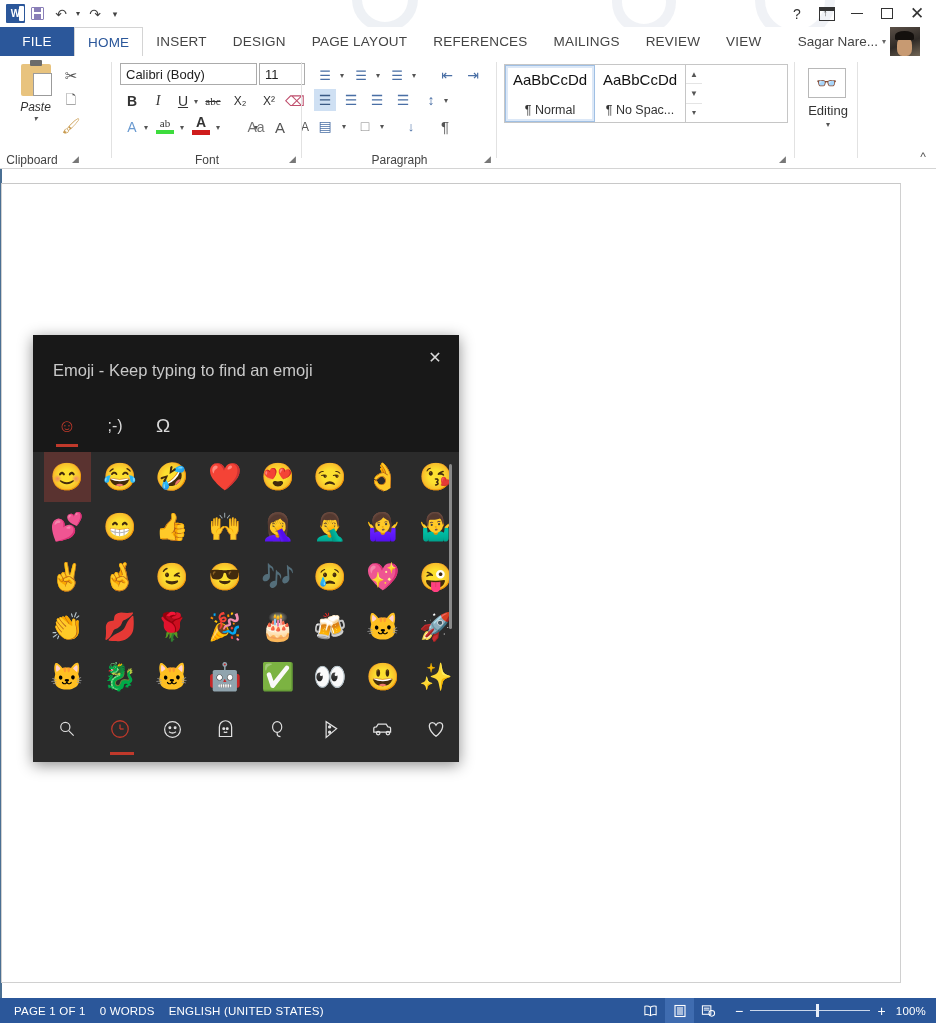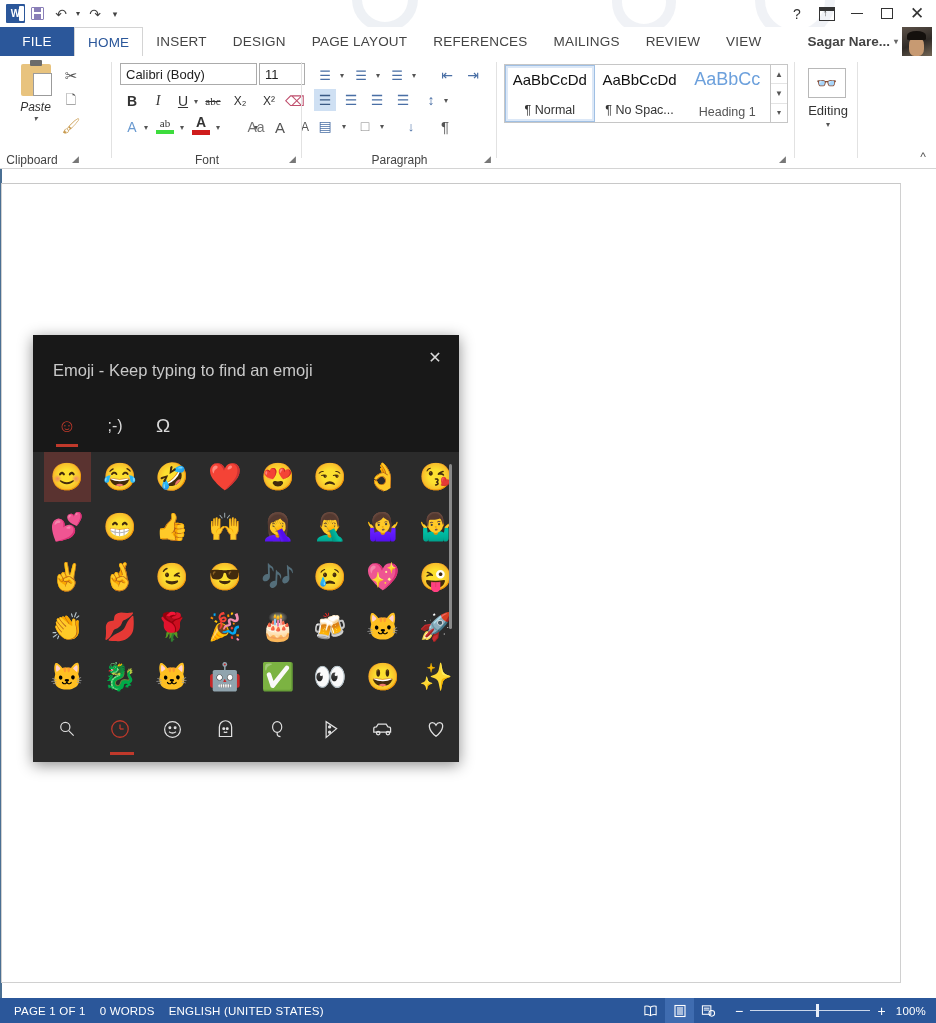--- a/index.html
+++ b/index.html
@@ -62,21 +62,21 @@
   .tab-file {
     background:#2b579a; color:#fff; height:29px; width:74px;
     display:flex;align-items:center;justify-content:center; letter-spacing:.3px;
   }
   .tab {
     height:29px; padding:0 13px; display:flex; align-items:center;
     color:#444; letter-spacing:.2px;
   }
   .tab.active { color:#2b579a; background:#fff; border:1px solid #d4d4d4; border-bottom:none;
     height:29px; }
-  .acct { margin-left:auto; display:flex; align-items:center; gap:4px; padding-right:4px; color:#444;font-weight:bold;}
+  .acct { margin-left:auto; display:flex; align-items:center; gap:4px; padding-right:16px; color:#444;}
   .acct-caret{font-size:8px;color:#666;}
   .avatar {
     width:30px;height:29px;background:linear-gradient(160deg,#5c5148 0%,#2f2a26 55%,#726656 100%);
     position:relative; overflow:hidden;
   }
   .avatar::before{
     content:""; position:absolute; left:7px; top:9px; width:15px; height:20px;
     background:#c79a72; border-radius:45% 45% 35% 35%;
   }
   .avatar::after{
@@ -335,24 +335,20 @@
     <div class="rgroup" style="left:497px;width:298px;">
       <div class="styles-box" style="left:7px;top:8px;width:284px;height:59px;">
         <div class="style-cell sel">
           <span class="style-prev">AaBbCcDd</span>
           <span class="style-name">¶ Normal</span>
         </div>
         <div class="style-cell">
           <span class="style-prev">AaBbCcDd</span>
           <span class="style-name">¶ No Spac...</span>
         </div>
-        <div class="style-cell" style="width:86px;">
-          <span class="style-prev" style="font-size:18px;color:#6ca0dc;">AaBbCc</span>
-          <span class="style-name" style="color:#555;">Heading 1</span>
-        </div>
         <div class="gallery-scroll">
           <div class="gsb">▲</div>
           <div class="gsb">▼</div>
           <div class="gsb" style="border-bottom:none;">▾</div>
         </div>
       </div>
       <div class="dlg-launcher" style="right:9px;bottom:5px;">◢</div>
       <div class="rsep" style="left:297px;"></div>
     </div>
 

